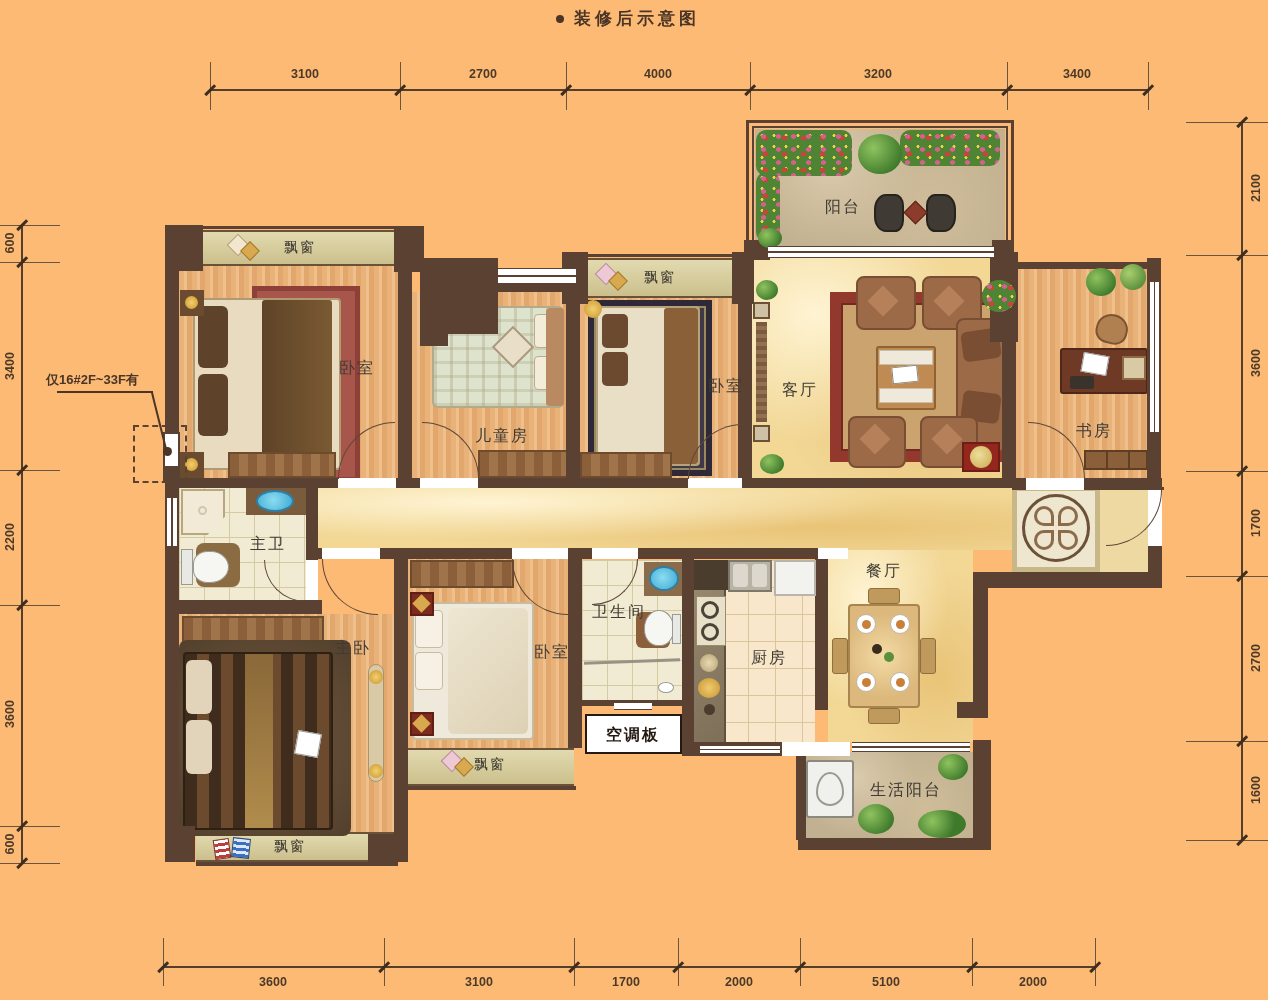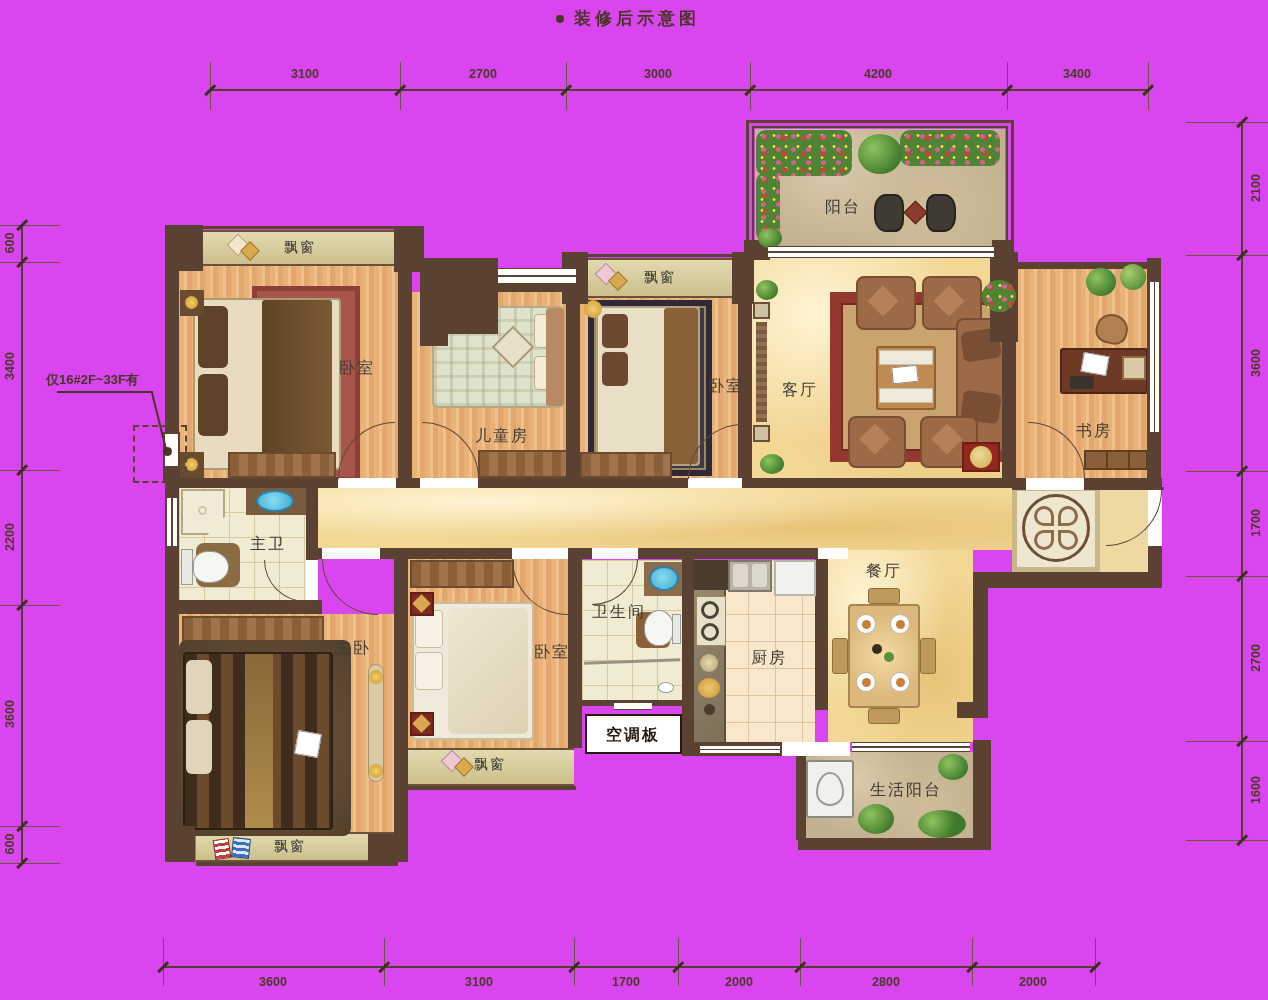--- a/index.html
+++ b/index.html
@@ -1,18 +1,18 @@
 <!DOCTYPE html>
 <html><head>
 <meta charset="utf-8">
 <style>
   *{box-sizing:border-box;margin:0;padding:0}
   html,body{background:#fff}
   body{font-family:"Liberation Sans","DejaVu Sans",sans-serif}
-  .plan{position:relative;width:1268px;height:1000px;background:#d946ef;overflow:hidden}
+  .plan{position:relative;width:1268px;height:1000px;background:#fdba74;overflow:hidden}
   .abs{position:absolute}
   .wall{position:absolute;background:#5a4132;z-index:3}
   .thin{position:absolute;background:#5a4132;z-index:3}
   .open{position:absolute;background:#fff;z-index:4}
   .win{position:absolute;background:linear-gradient(#fff 42%,#5a4132 42% 58%,#fff 58%);border-top:1.5px solid #5a4132;border-bottom:1.5px solid #5a4132;z-index:5}
   .winv{position:absolute;background:linear-gradient(90deg,#fff 42%,#5a4132 42% 58%,#fff 58%);border-left:1.5px solid #5a4132;border-right:1.5px solid #5a4132;z-index:5}
   .arc{position:absolute;border:1.6px solid #5f4736;background:transparent;z-index:6}
   .floor-wood{position:absolute;background:repeating-linear-gradient(90deg,#e9b279 0 5px,#efc08c 5px 8px,#e2a76d 8px 13px);z-index:1}
   .floor-marble{position:absolute;background:radial-gradient(ellipse at 25% 25%,rgba(255,245,214,.95),rgba(255,245,214,0) 55%),radial-gradient(ellipse at 75% 65%,rgba(231,192,114,.85),rgba(231,192,114,0) 60%),#f2d795;z-index:1}
   .floor-tile{position:absolute;background-color:#f1ebd3;background-image:linear-gradient(#d5caa1 1px,transparent 1px),linear-gradient(90deg,#d5caa1 1px,transparent 1px);background-size:25px 25px;z-index:1}
@@ -49,22 +49,22 @@
   <div class="ext" style="left:1007px;top:62px;width:1px;height:48px"></div>
   <div class="ext" style="left:1148px;top:62px;width:1px;height:48px"></div>
   <div class="tick" style="left:210px;top:90px"></div>
   <div class="tick" style="left:400px;top:90px"></div>
   <div class="tick" style="left:566px;top:90px"></div>
   <div class="tick" style="left:750px;top:90px"></div>
   <div class="tick" style="left:1007px;top:90px"></div>
   <div class="tick" style="left:1148px;top:90px"></div>
   <div class="dimlbl" style="left:305px;top:74px">3100</div>
   <div class="dimlbl" style="left:483px;top:74px">2700</div>
-  <div class="dimlbl" style="left:658px;top:74px">3000</div>
-  <div class="dimlbl" style="left:878px;top:74px">4200</div>
+  <div class="dimlbl" style="left:658px;top:74px">4000</div>
+  <div class="dimlbl" style="left:878px;top:74px">3200</div>
   <div class="dimlbl" style="left:1077px;top:74px">3400</div>
 
   <div class="dline" style="left:163px;top:966px;width:933px;height:2px"></div>
   <div class="ext" style="left:163px;top:938px;width:1px;height:48px"></div>
   <div class="ext" style="left:384px;top:938px;width:1px;height:48px"></div>
   <div class="ext" style="left:574px;top:938px;width:1px;height:48px"></div>
   <div class="ext" style="left:678px;top:938px;width:1px;height:48px"></div>
   <div class="ext" style="left:800px;top:938px;width:1px;height:48px"></div>
   <div class="ext" style="left:972px;top:938px;width:1px;height:48px"></div>
   <div class="ext" style="left:1095px;top:938px;width:1px;height:48px"></div>
@@ -72,21 +72,21 @@
   <div class="tick" style="left:384px;top:967px"></div>
   <div class="tick" style="left:574px;top:967px"></div>
   <div class="tick" style="left:678px;top:967px"></div>
   <div class="tick" style="left:800px;top:967px"></div>
   <div class="tick" style="left:972px;top:967px"></div>
   <div class="tick" style="left:1095px;top:967px"></div>
   <div class="dimlbl" style="left:273px;top:982px">3600</div>
   <div class="dimlbl" style="left:479px;top:982px">3100</div>
   <div class="dimlbl" style="left:626px;top:982px">1700</div>
   <div class="dimlbl" style="left:739px;top:982px">2000</div>
-  <div class="dimlbl" style="left:886px;top:982px">2800</div>
+  <div class="dimlbl" style="left:886px;top:982px">5100</div>
   <div class="dimlbl" style="left:1033px;top:982px">2000</div>
 
   <div class="dline" style="left:21px;top:225px;width:2px;height:638px"></div>
   <div class="ext" style="left:0;top:225px;width:60px;height:1px"></div>
   <div class="ext" style="left:0;top:262px;width:60px;height:1px"></div>
   <div class="ext" style="left:0;top:470px;width:60px;height:1px"></div>
   <div class="ext" style="left:0;top:605px;width:60px;height:1px"></div>
   <div class="ext" style="left:0;top:826px;width:60px;height:1px"></div>
   <div class="ext" style="left:0;top:863px;width:60px;height:1px"></div>
   <div class="tick" style="left:22px;top:225px"></div>

